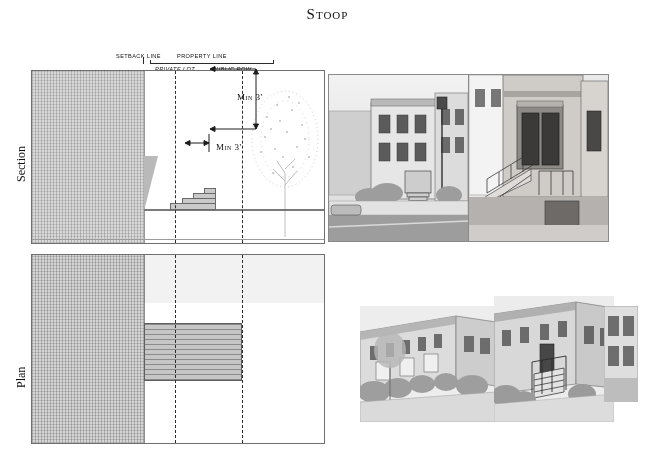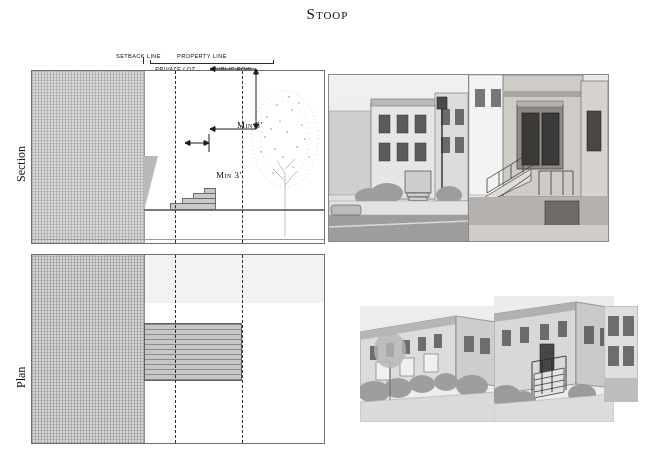--- a/index.html
+++ b/index.html
@@ -159,21 +159,20 @@
 
   
   .dim-label {
     position: absolute;
     font-family: "Liberation Serif", serif;
     font-size: 9px;
     font-variant: small-caps;
     letter-spacing: 0.5px;
     color: #111;
     white-space: nowrap;
-    margin-top: 28px;
   }
   #dim-section-label { left: 216px; top: 142px; }
   #dim-section-arrow {
     position: absolute;
     left: 184px; top: 132px; width: 26px; height: 22px;
   }
 
   
   #plan-panel {
     position: absolute;

